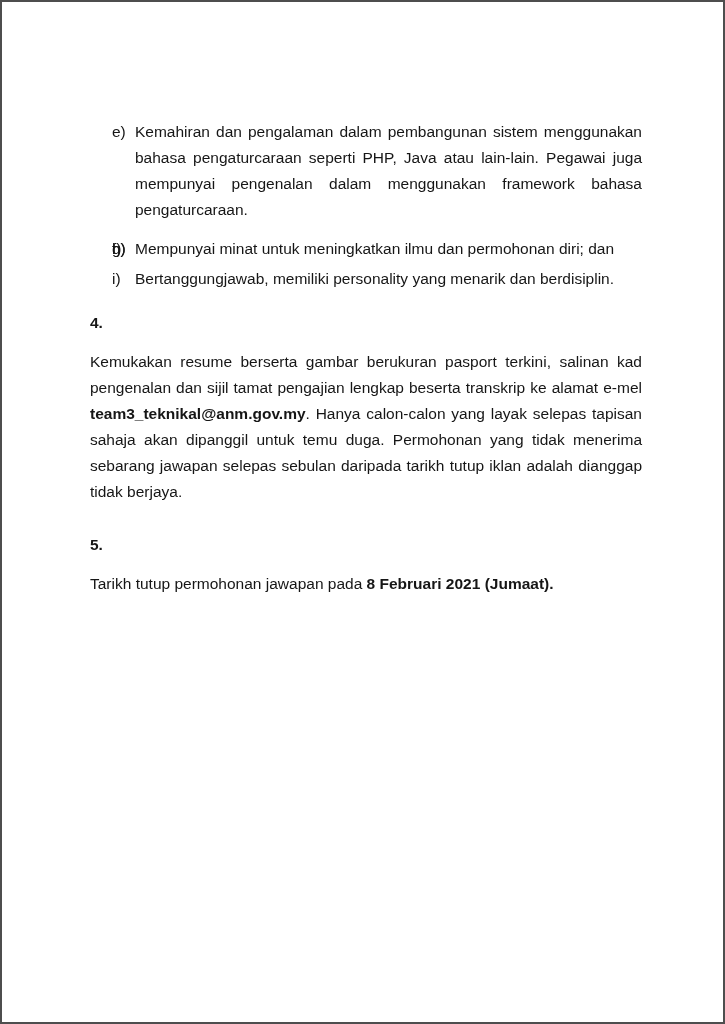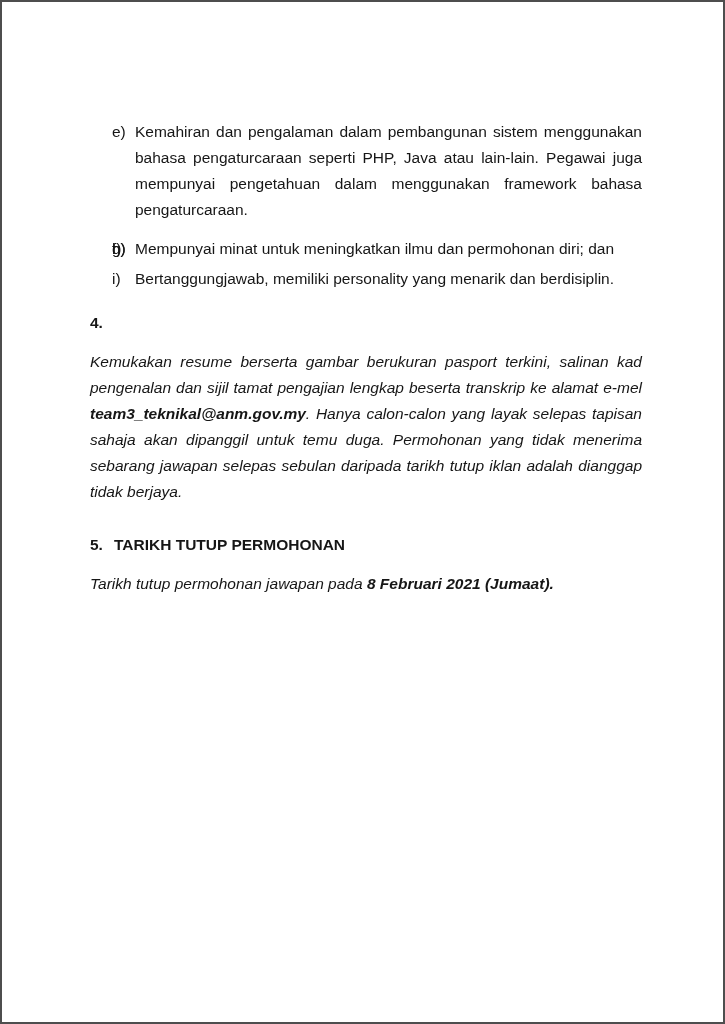--- a/index.html
+++ b/index.html
@@ -53,34 +53,33 @@
     margin-bottom: 13px;
   }
   .section-heading .sec-num {
     width: 24px;
     flex: 0 0 24px;
   }
   .section-heading.sec5 { margin-top: 27px; }
   .para {
     text-align: justify;
     margin-bottom: 8px;
-    font-style: italic;
   }
   .bold { font-weight: bold; }
 </style>
 </head>
 <body>
 
 <div class="page">
   <div class="content">
 
     <ul class="alpha-list">
       <li class="alpha-item gap-after">
         <span class="alpha-label">e)</span>
-        <span>Kemahiran dan pengalaman dalam pembangunan sistem menggunakan bahasa pengaturcaraan seperti PHP, Java atau lain-lain. Pegawai juga mempunyai pengetahuan dalam menggunakan framework bahasa pengaturcaraan.</span>
+        <span>Kemahiran dan pengalaman dalam pembangunan sistem menggunakan bahasa pengaturcaraan seperti PHP, Java atau lain-lain. Pegawai juga mempunyai pengenalan dalam menggunakan framework bahasa pengaturcaraan.</span>
       </li>
       <li class="alpha-item">
         <span class="alpha-label">f)</span>
       </li>
       <li class="alpha-item">
         <span class="alpha-label">g)</span>
       </li>
       <li class="alpha-item">
         <span class="alpha-label">h)</span>
         <span>Mempunyai minat untuk meningkatkan ilmu dan permohonan diri; dan</span>
@@ -92,19 +91,18 @@
     </ul>
 
     <div class="section-heading sec4">
       <span class="sec-num">4.</span>
     </div>
 
     <p class="para"><span>Kemukakan resume berserta gambar berukuran pasport terkini, salinan kad pengenalan dan sijil tamat pengajian lengkap beserta transkrip ke alamat e-mel </span><span class="bold">team3_teknikal@anm.gov.my</span><span>. Hanya calon-calon yang layak selepas tapisan sahaja akan dipanggil untuk temu duga. Permohonan yang tidak menerima sebarang jawapan selepas sebulan daripada tarikh tutup iklan adalah dianggap tidak berjaya.</span></p>
 
     <div class="section-heading sec5">
       <span class="sec-num">5.</span>
-      <span>TARIKH TUTUP PERMOHONAN</span>
     </div>
 
     <p class="para"><span>Tarikh tutup permohonan jawapan pada </span><span class="bold">8 Februari 2021 (Jumaat).</span></p>
 
   </div>
 </div>
 
 </body></html>

